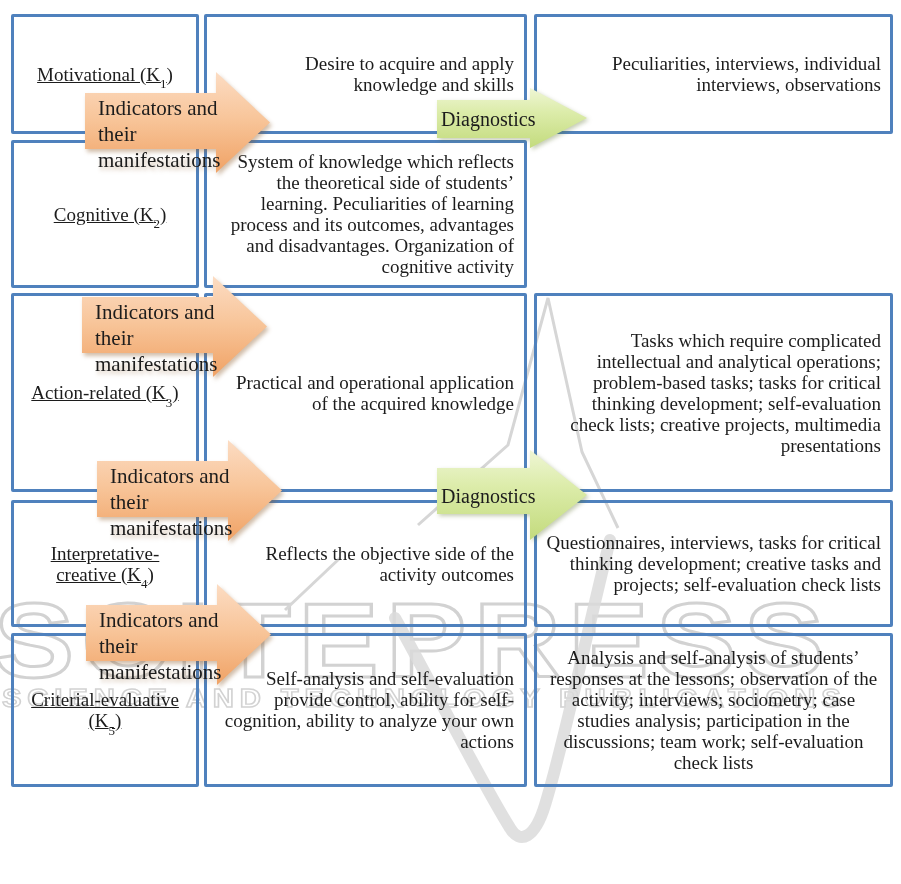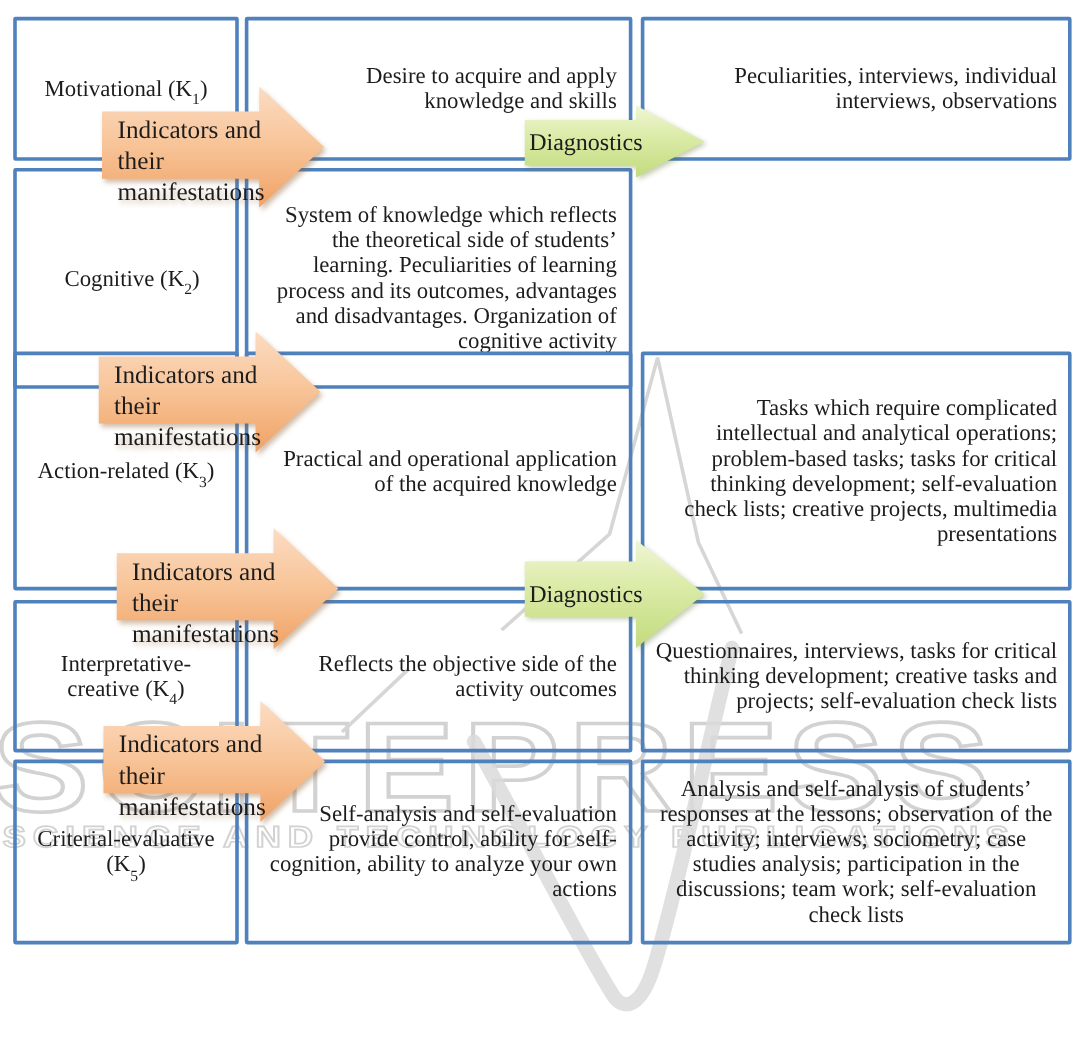--- a/index.html
+++ b/index.html
@@ -15,26 +15,26 @@
   .wm-tag{left:2px;top:684px;font-family:"Liberation Sans","DejaVu Sans",sans-serif;
           font-weight:bold;font-size:25px;letter-spacing:5px;white-space:nowrap;
           color:#ffffff;-webkit-text-stroke:1.4px var(--watermark-gray,#d2d2d2);
           transform:scaleX(1.17);transform-origin:left top;}
   .wm-swoosh{left:250px;top:270px;}
 
   
   .cell{position:absolute;z-index:2;box-sizing:border-box;background:transparent;
         border:3px solid var(--border-blue,#4f81bd);border-radius:2px;
         display:flex;align-items:center;font-size:19px;line-height:21px;}
-  .col1{left:11px;width:188px;justify-content:center;text-align:center;padding:2px 10px;}
+  .col1{left:11px;width:188px;justify-content:center;text-align:center;padding:2px 10px;text-decoration:underline;}
   .col2{left:204px;width:323px;justify-content:flex-end;text-align:right;padding:4px 10px;}
   .col3{left:534px;width:359px;justify-content:flex-end;text-align:right;padding:4px 9px;}
   .col3.center{justify-content:center;text-align:center;}
   .r1{top:14px;height:120px;}
-  .r2{top:140px;height:184px;padding-left:20px;}
+  .r2{top:140px;height:148px;padding-left:20px;}
   .r3{top:293px;height:199px;}
   .r4{top:500px;height:127px;}
   .r5{top:633px;height:154px;}
   sub.k{font-size:13px;line-height:0;position:relative;top:3px;}
 
   
   .oarrow{position:absolute;z-index:3;width:185px;height:101px;
           filter:drop-shadow(2px 3px 2px var(--orange-shadow,rgba(140,90,40,.4)));}
   .oarrow .shape{position:absolute;inset:0;
      background:linear-gradient(180deg,var(--orange-light,#fcdcc3) 0%,var(--orange-mid,#f8c69b) 45%,var(--orange-dark,#f0a265) 100%);

